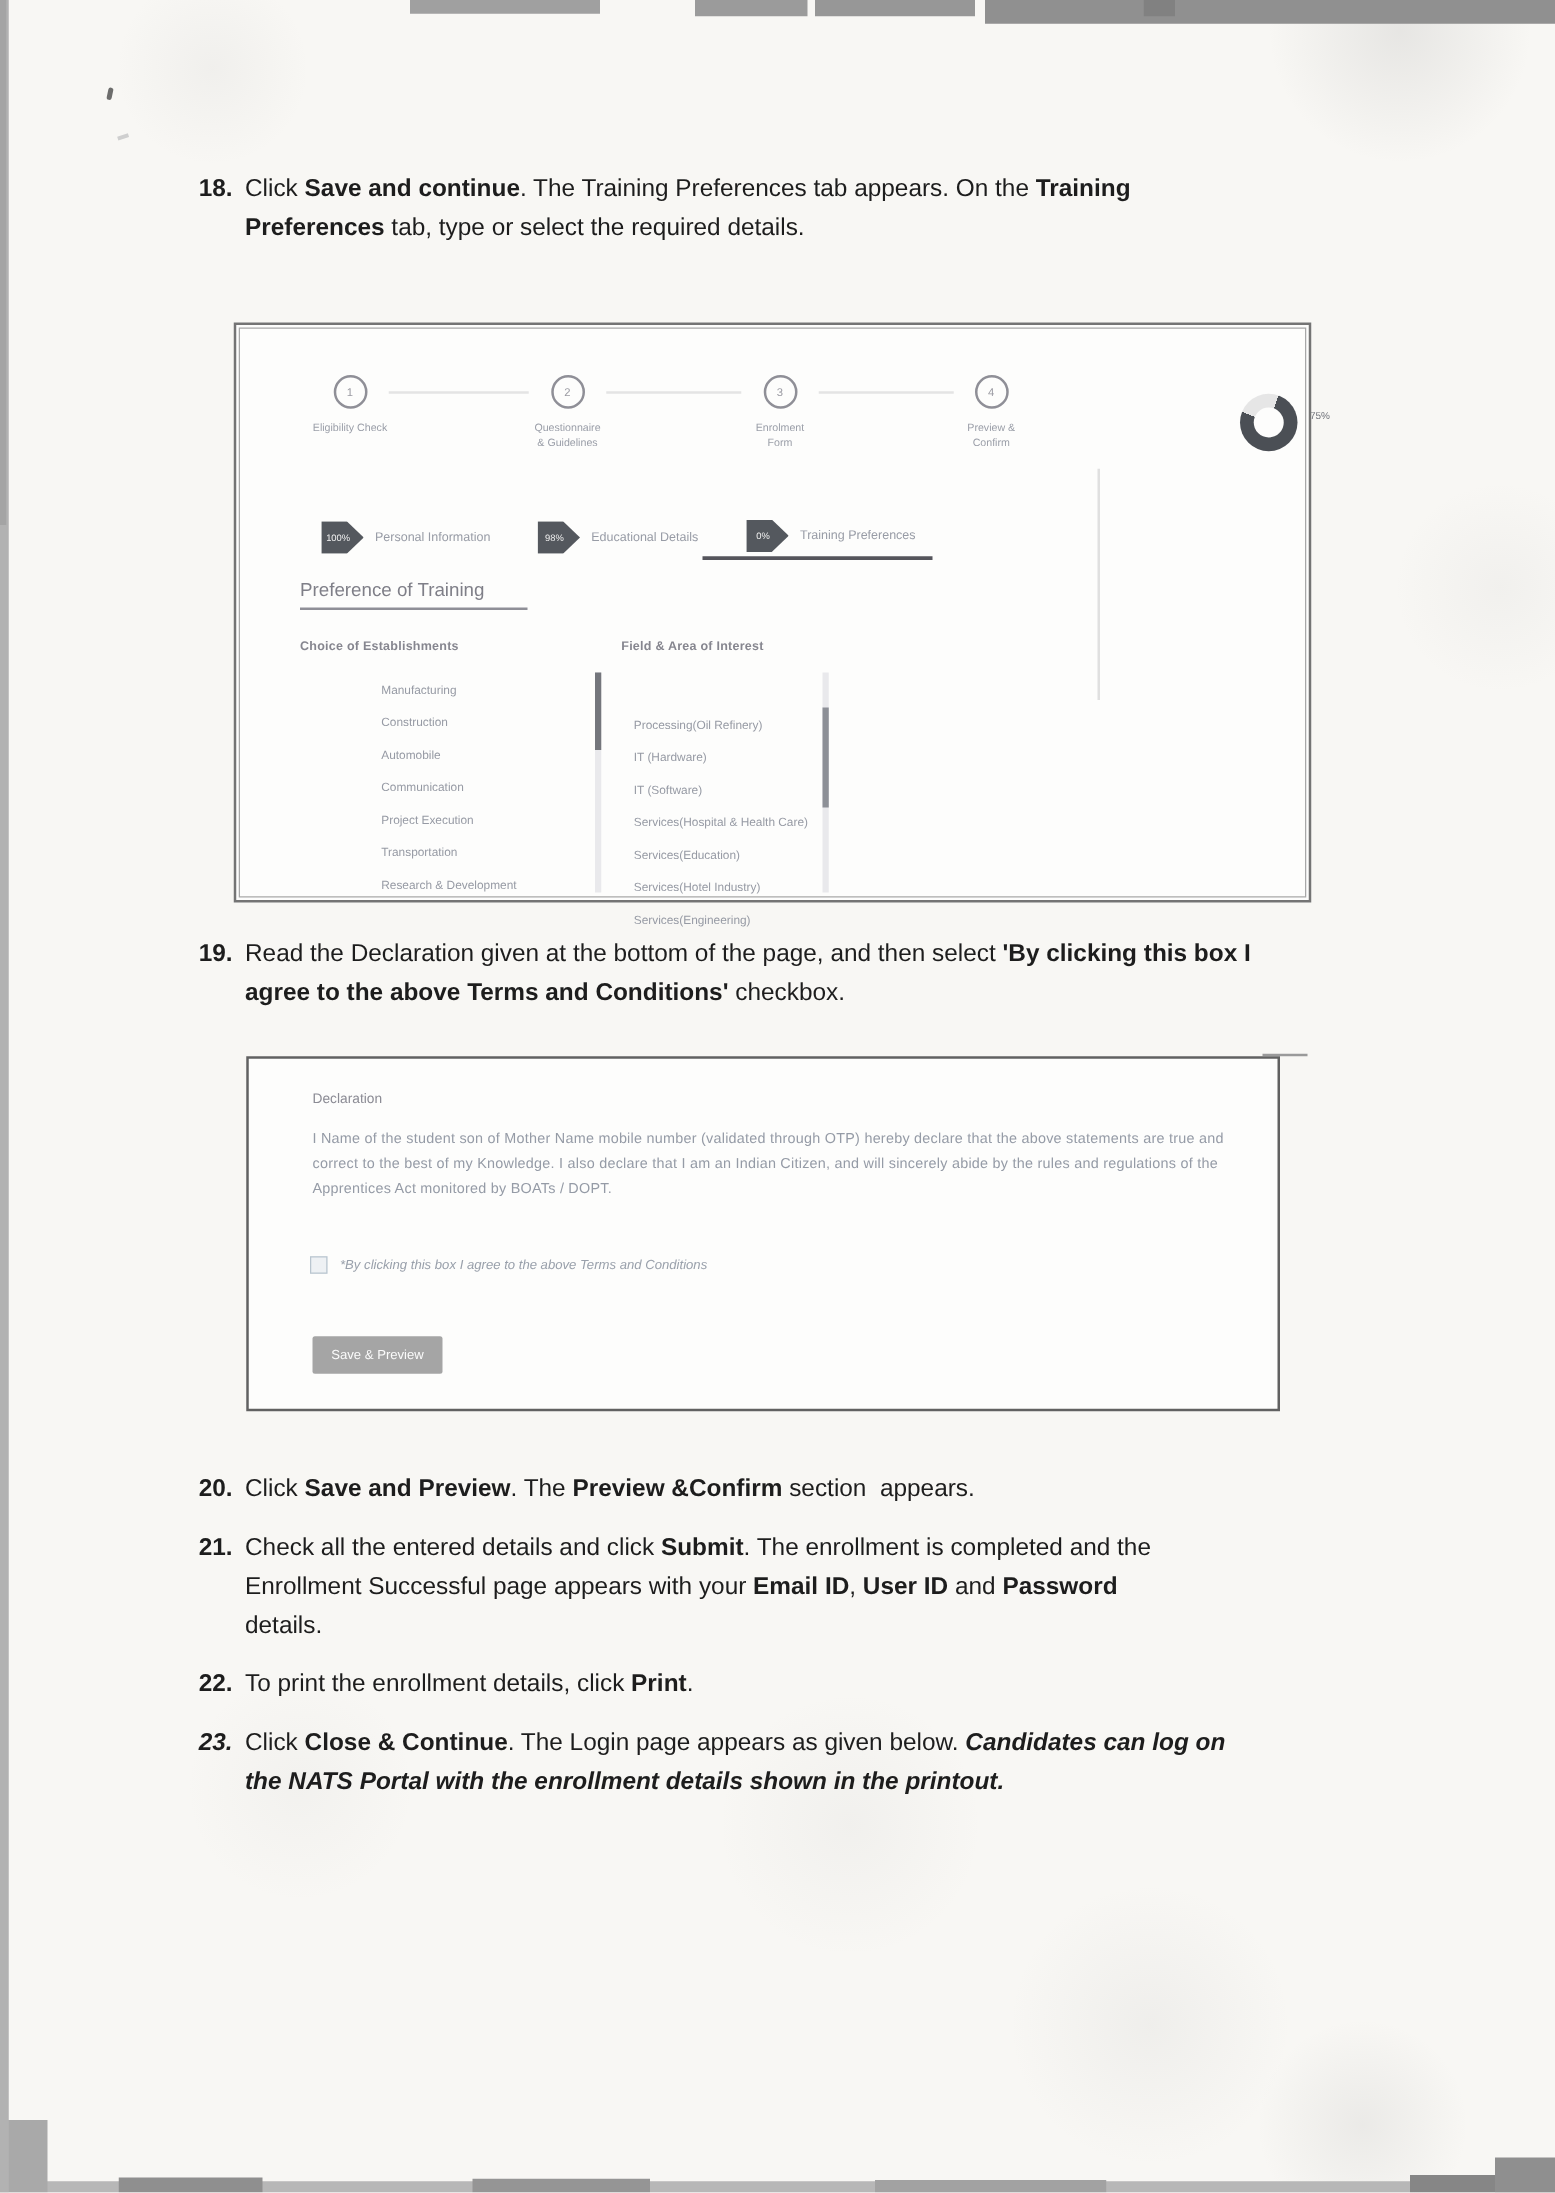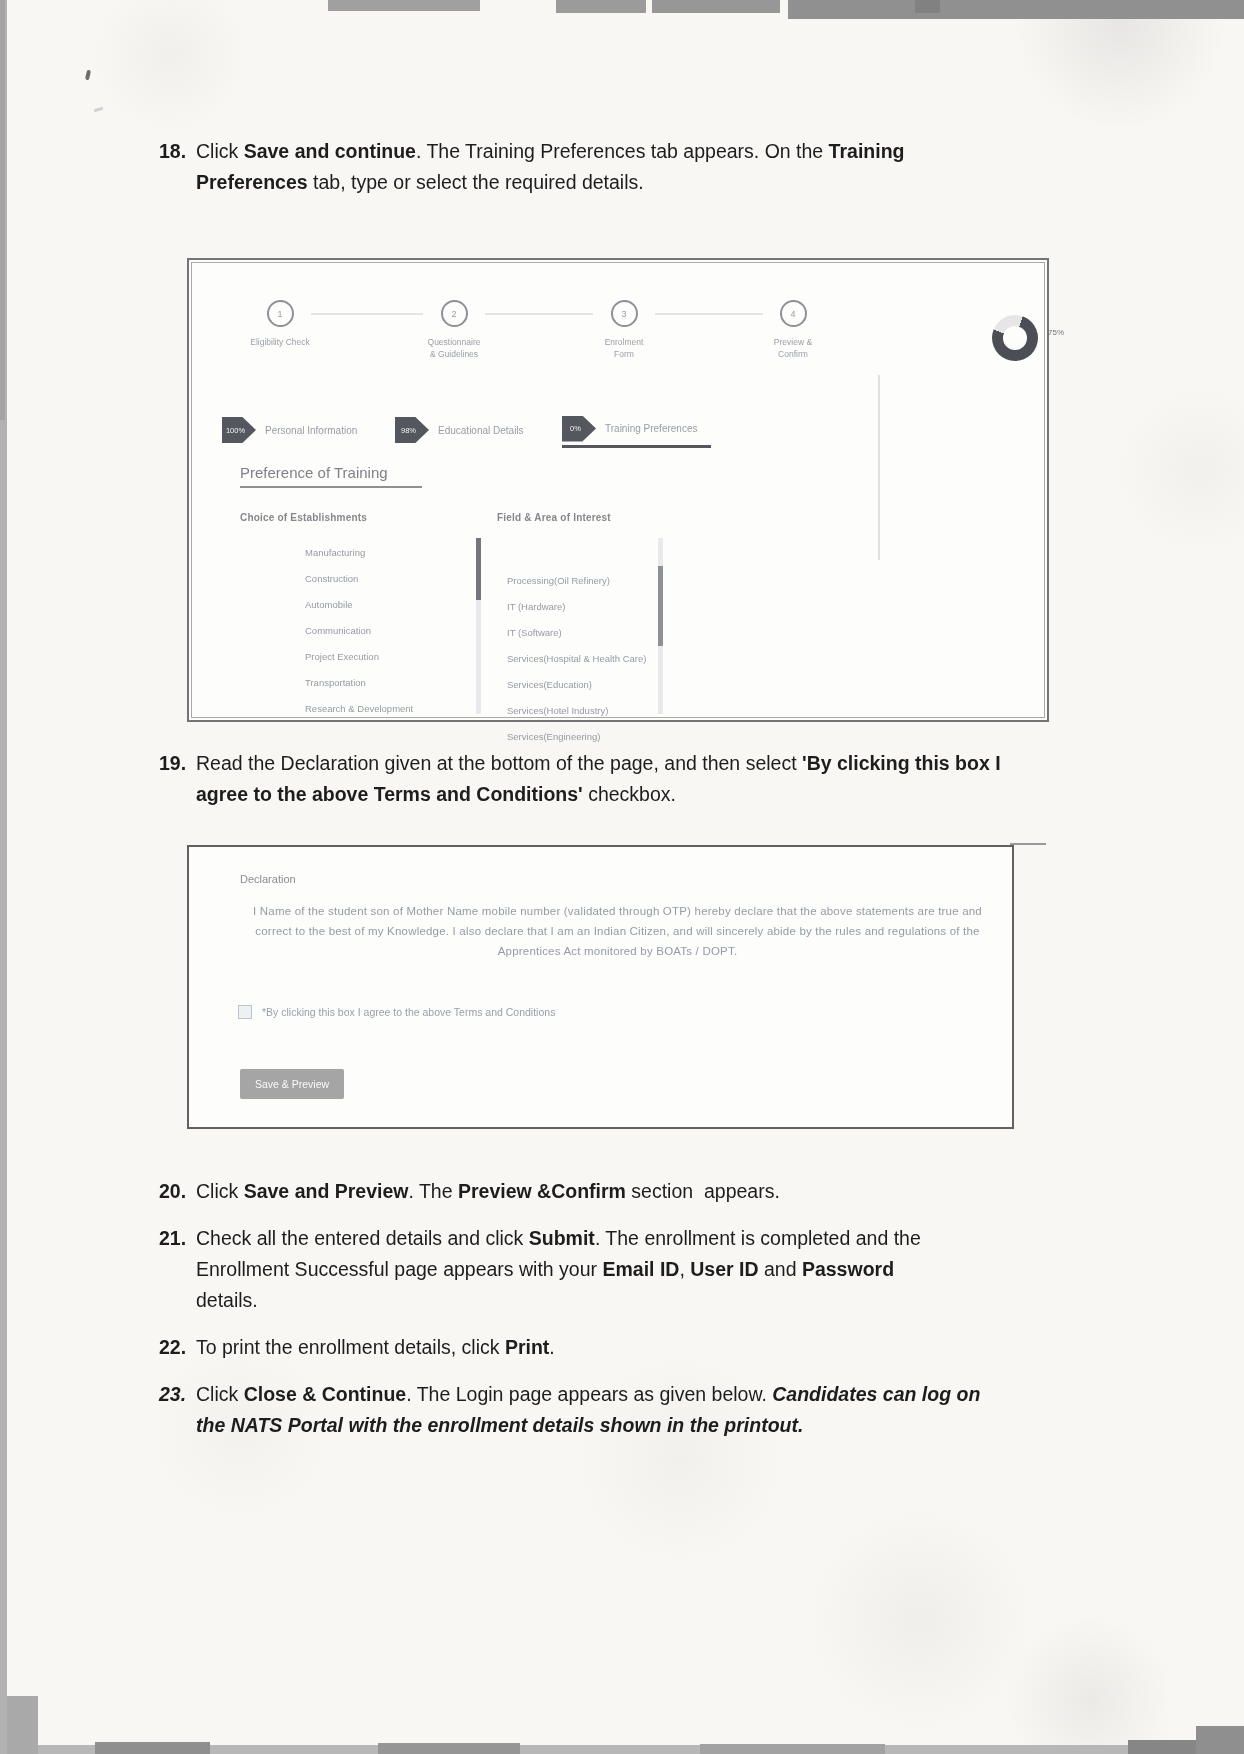--- a/index.html
+++ b/index.html
@@ -42,21 +42,21 @@
   .step{position:relative;padding-left:37px;font-size:19.5px;line-height:31px;color:#1d1d1d;margin-bottom:8px;}
   #steps-bottom .step{margin-bottom:16px;}
   .step-num{position:absolute;left:0;top:0;font-weight:700;}
   .step-num.italic{font-style:italic;}
   .step-text{white-space:pre-wrap;}
   .bseg{font-weight:700;}
   .iseg{font-style:italic;}
   
   .shot{position:absolute;background:#fdfdfc;}
   .shot1{left:187px;top:258px;width:858px;height:460px;border:2px solid #747474;}
-  .shot2{left:187px;top:845px;width:823px;height:280px;border:2px solid #616161;text-align:center;}
+  .shot2{left:197px;top:845px;width:823px;height:280px;border:2px solid #616161;}
   .inner-border{position:absolute;inset:2px;border:1px solid #a8a8a8;pointer-events:none;}
   .scan-soft{position:absolute;inset:0;filter:blur(0.45px);}
   .edge-line{position:absolute;left:1010px;top:843px;width:36px;height:2px;background:#9a9a9a;}
   
   .step-node{position:absolute;top:40px;width:120px;text-align:center;}
   .snode-circle{width:27px;height:27px;border:2px solid #8f8f97;border-radius:50%;margin:0 auto;display:flex;align-items:center;justify-content:center;box-sizing:border-box;}
   .snode-num{font-size:9px;color:#9a9aa2;}
   .snode-label{margin-top:9px;font-size:8.5px;line-height:12px;color:#9a9ea8;white-space:pre-line;}
   .connector{position:absolute;top:53px;height:2px;background:#e4e4e4;}
   .c1{left:122px;width:112px;}
@@ -64,40 +64,40 @@
   .c3{left:466px;width:108px;}
   .vline{position:absolute;left:689px;top:115px;width:2px;height:185px;background:#e0e0e0;}
   
   .donut{position:absolute;left:803px;top:55px;width:46px;height:46px;border-radius:50%;
     background:conic-gradient(from 20deg,#4b4f55 0deg 272deg,#e6e6e6 272deg 360deg);}
   .donut-hole{position:absolute;inset:11px;background:#fdfdfc;border-radius:50%;}
   .donut-text{position:absolute;left:8px;top:13px;font-size:8px;color:#70737a;z-index:2;margin-left:48px;}
   
   .tab{position:absolute;top:152px;display:flex;align-items:center;gap:9px;height:36px;box-sizing:border-box;}
   .tab.active{border-bottom:3px solid #55555c;padding-right:14px;}
-  .tab-badge{width:34px;height:26px;background:#54585e;color:#f2f2f2;font-size:7.5px;display:flex;align-items:center;justify-content:center;clip-path:polygon(0 0,60% 0,100% 50%,60% 100%,0 100%);padding-right:7px;box-sizing:border-box;flex:none;}
+  .tab-badge{width:34px;height:26px;background:#54585e;color:#f2f2f2;font-size:7.5px;display:flex;align-items:center;justify-content:center;clip-path:polygon(0 0,60% 0,100% 50%,60% 100%,0 100%);padding-right:7px;box-sizing:border-box;flex:none;margin-left:35px;}
   .tab-label{font-size:10px;color:#989ca6;}
   
   .pref-heading{position:absolute;left:51px;top:204px;width:182px;font-size:15px;color:#7f7f88;padding-bottom:5px;border-bottom:2px solid #8f8f97;}
   .col-header{position:absolute;top:252px;font-size:10px;color:#86868f;font-weight:700;letter-spacing:.2px;}
   .col-header.left{left:51px;}
   .col-header.right{left:308px;}
   .option-list{position:absolute;top:280px;margin:0;padding:0;list-style:none;}
   #est-list{left:71px;width:185px;margin-left:45px;}
   #int-list{left:318px;width:210px;margin-top:28px;}
   .option-list li{height:26px;line-height:26px;font-size:9.5px;color:#969aa4;}
   .vscroll{position:absolute;top:278px;height:176px;width:5px;background:#e9e9ec;}
   .s1{left:287px;}
   .s2{left:469px;}
   .thumb{position:absolute;top:0;left:0;width:5px;height:62px;background:#74767c;}
   .thumb.t2{top:28px;height:80px;background:#8d9097;}
   
   .decl-title{position:absolute;left:51px;top:26px;font-size:11px;color:#8b8b94;}
   .decl-body{position:absolute;left:51px;top:54px;width:755px;font-size:11.5px;line-height:20px;color:#959ba6;letter-spacing:.2px;}
-  .decl-check-row{position:absolute;left:49px;top:158px;display:flex;align-items:center;gap:10px;}
+  .decl-check-row{position:absolute;left:49px;top:158px;display:flex;align-items:center;gap:10px;font-style:italic;}
   .checkbox{width:12px;height:12px;border:1px solid #b9c5cf;background:#eef1f4;display:inline-block;flex:none;}
   .check-label{font-size:10.5px;color:#99a0ab;}
   .save-btn{position:absolute;left:51px;top:222px;width:104px;height:30px;background:#a5a5a5;color:#fbfbfb;font-size:10.5px;display:flex;align-items:center;justify-content:center;border-radius:2px;cursor:pointer;}
 </style>
 </head>
 <body>
 
 <div class="page">
 
   <div class="ta t1"></div>

